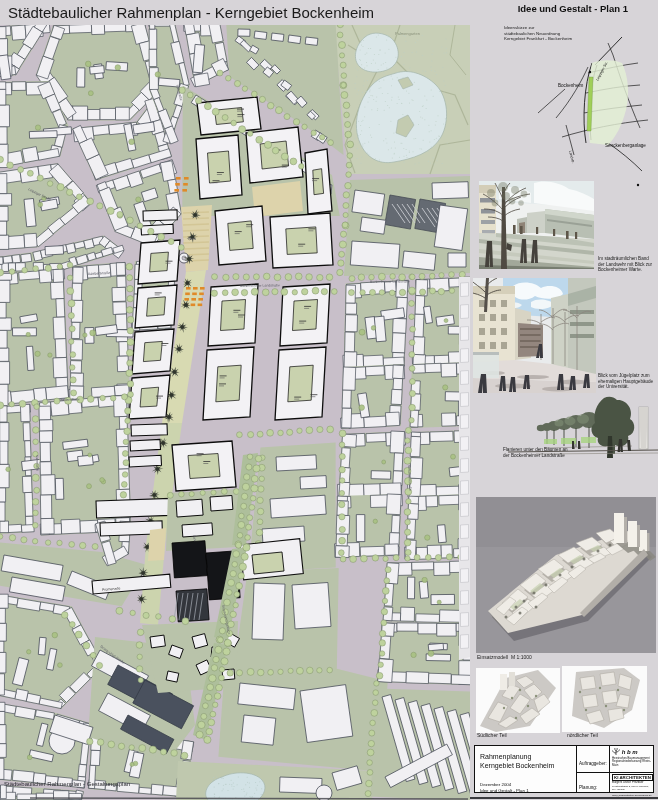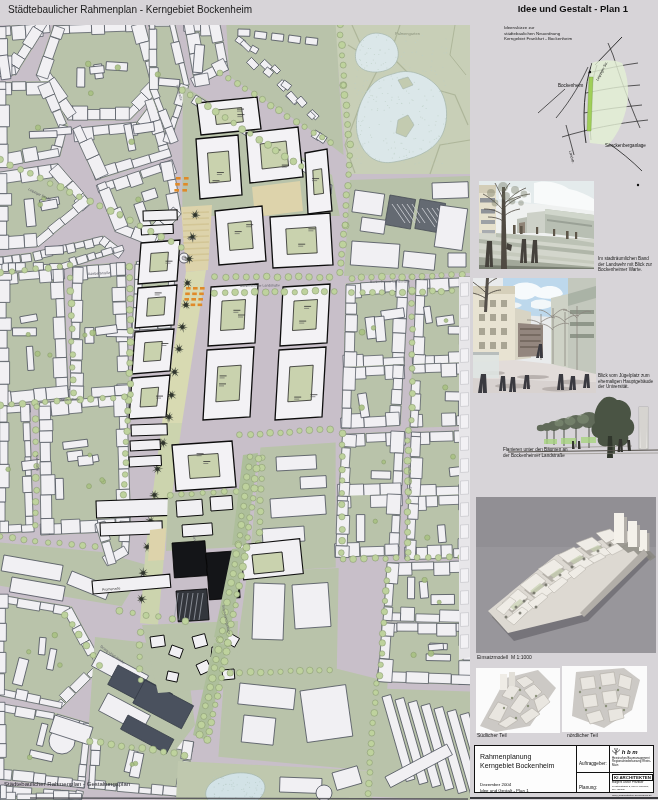--- a/index.html
+++ b/index.html
@@ -1,21 +1,21 @@
 <!DOCTYPE html>
 <html><head><meta charset="utf-8">
 <style>
 html,body{margin:0;padding:0;background:#d7d4d8;}
 body{width:658px;height:800px;position:relative;overflow:hidden;
      font-family:"Liberation Sans",sans-serif;}
 .abs{position:absolute;}
 .cap{font-size:4.6px;line-height:1.25;color:#1c1c1c;letter-spacing:0;}
 </style></head>
 <body>
-<div class="abs" style="left:8px;top:4px;font-size:10px;color:#1a1a1a;">Städtebaulicher Rahmenplan - Kerngebiet Bockenheim</div>
+<div class="abs" style="left:8px;top:4px;font-size:15px;color:#1a1a1a;">Städtebaulicher Rahmenplan - Kerngebiet Bockenheim</div>
 <div class="abs" style="left:470px;top:3px;width:158px;text-align:right;font-size:9.5px;font-weight:bold;color:#111;">Idee und Gestalt - Plan 1</div>
 
 <div class="abs" style="left:0px;top:25px;width:470px;height:775px;"><svg width="470" height="775" viewBox="0 0 470 775">
       <rect x="0" y="0" width="470" height="775" fill="#c8bfc9"></rect>
       <path d="M334,0 L470,0 L470,149 L348,149 Z" fill="#c8cfb7"></path>
       <path d="M348,20 L380,40 L360,80 L345,120 L355,148" fill="none" stroke="#aeb69a" stroke-width="1.2"></path>
       <path d="M400,0 L390,30 L420,60 L455,70 L468,100" fill="none" stroke="#aeb69a" stroke-width="1.2"></path>
       <path d="M430,149 L440,120 L470,115" fill="none" stroke="#aeb69a" stroke-width="1.2"></path>
       <path d="M352,0 L360,18 L390,28" fill="none" stroke="#aeb69a" stroke-width="1.2"></path>
       <path d="M455,0 L450,30 L466,50" fill="none" stroke="#aeb69a" stroke-width="1.0"></path>

